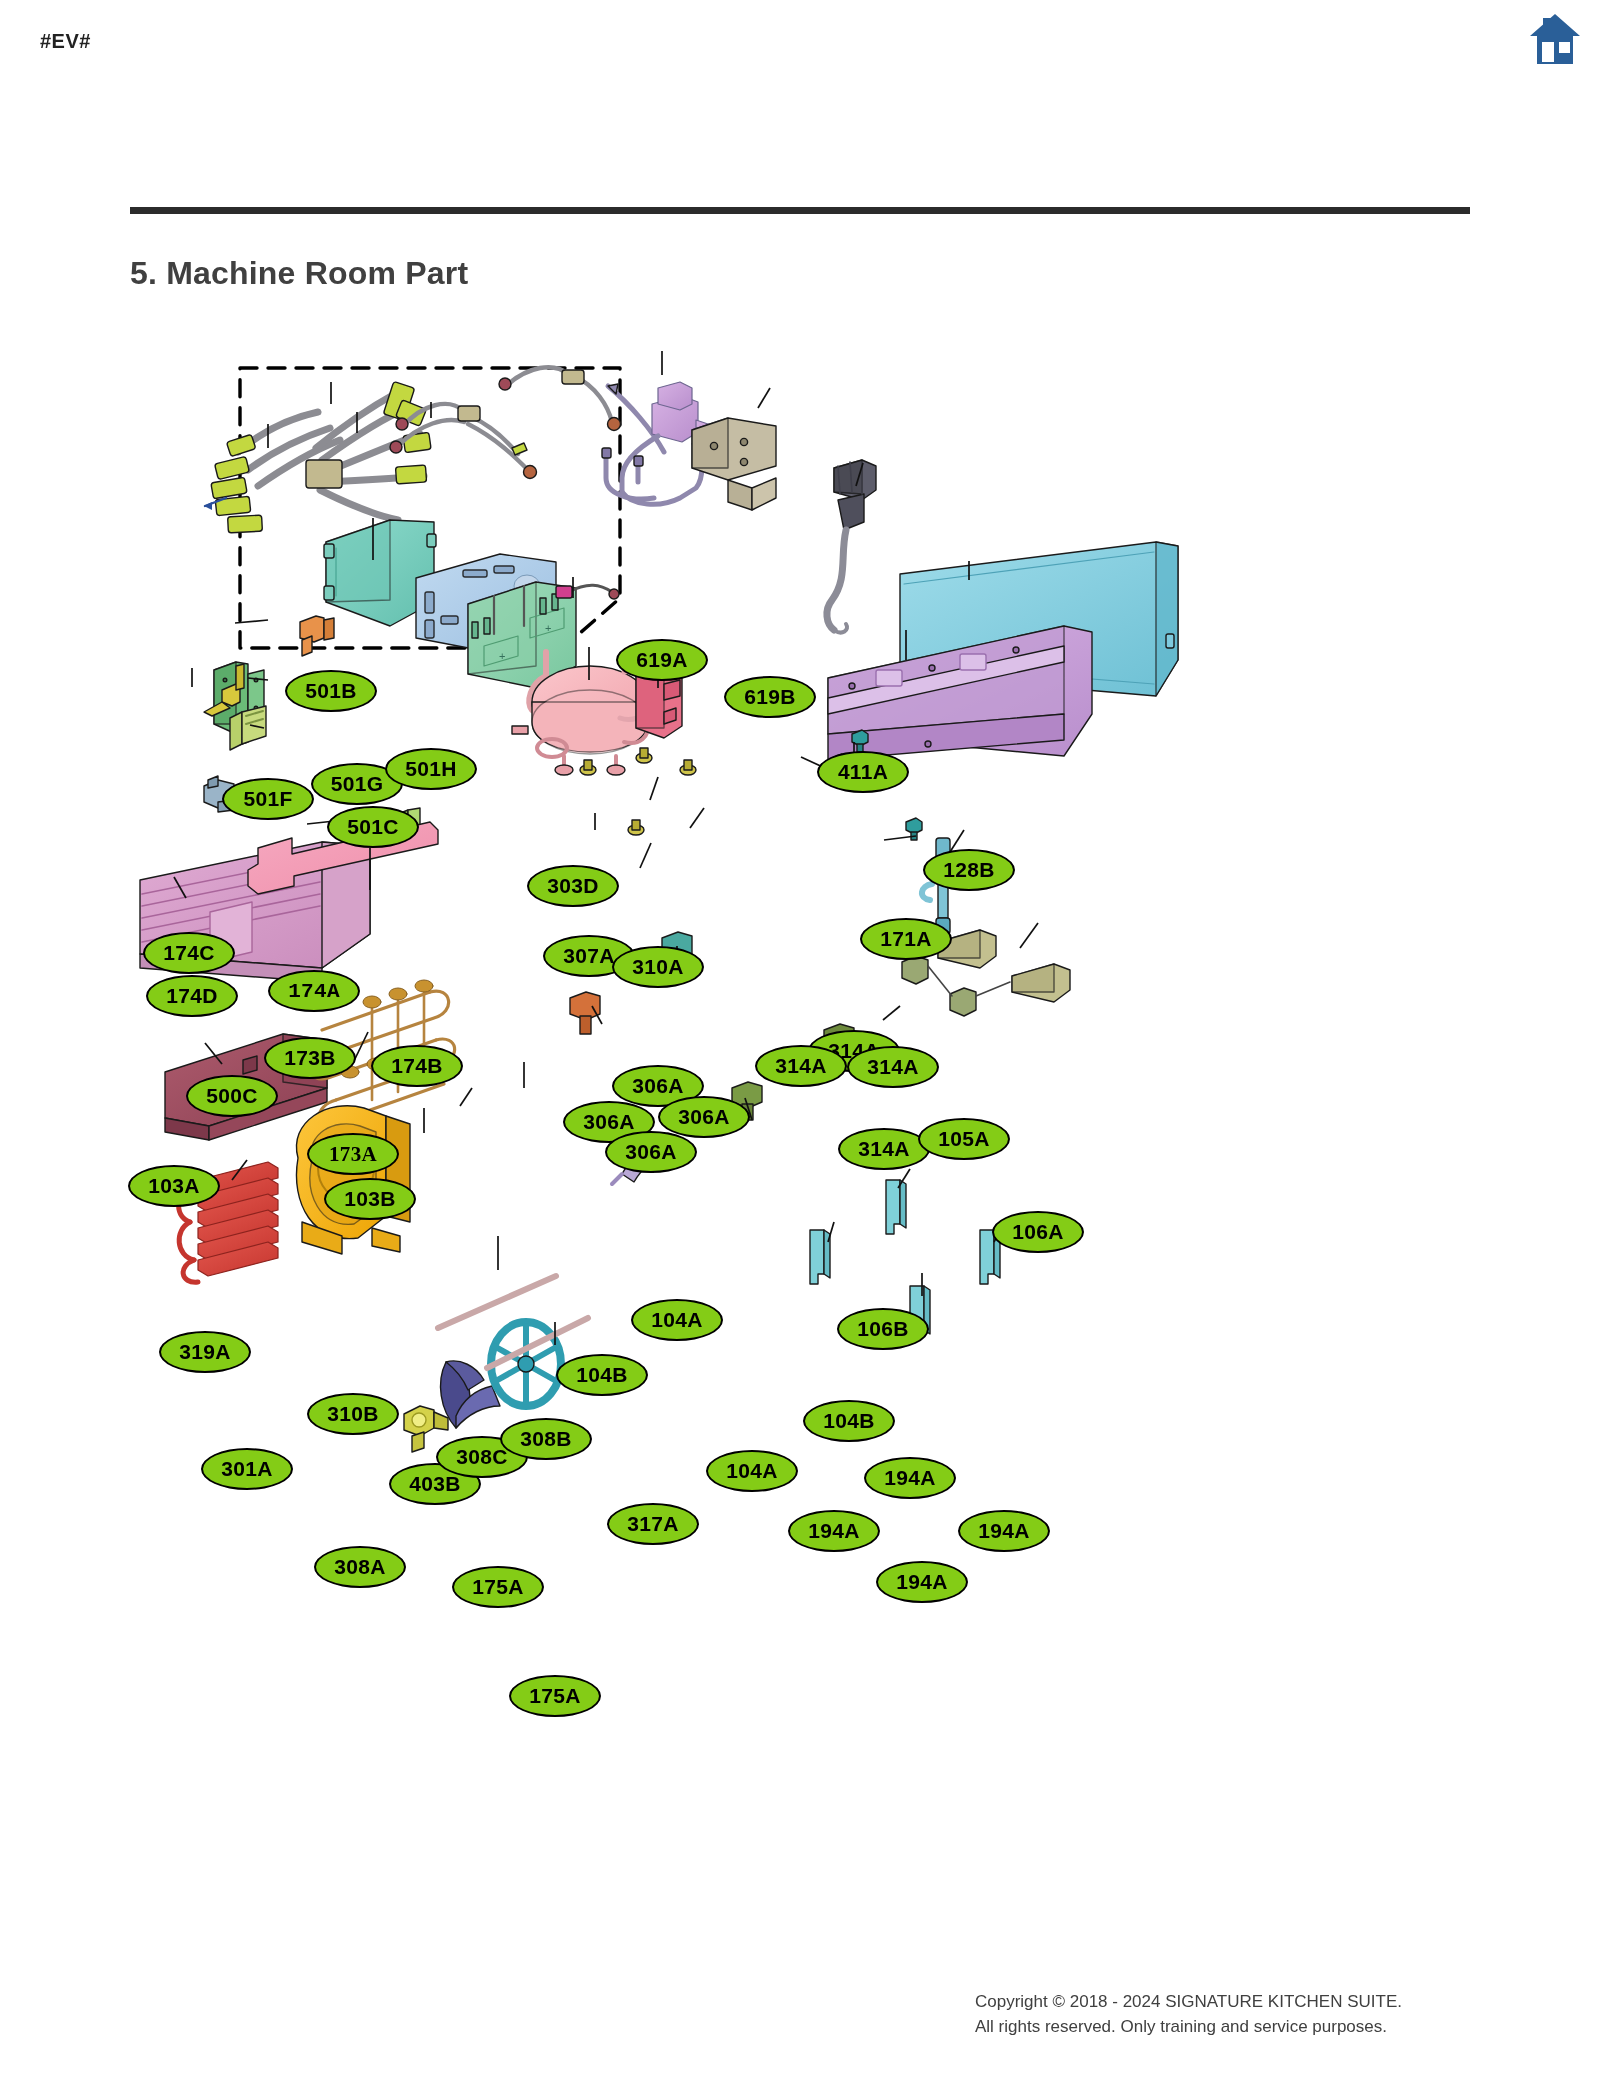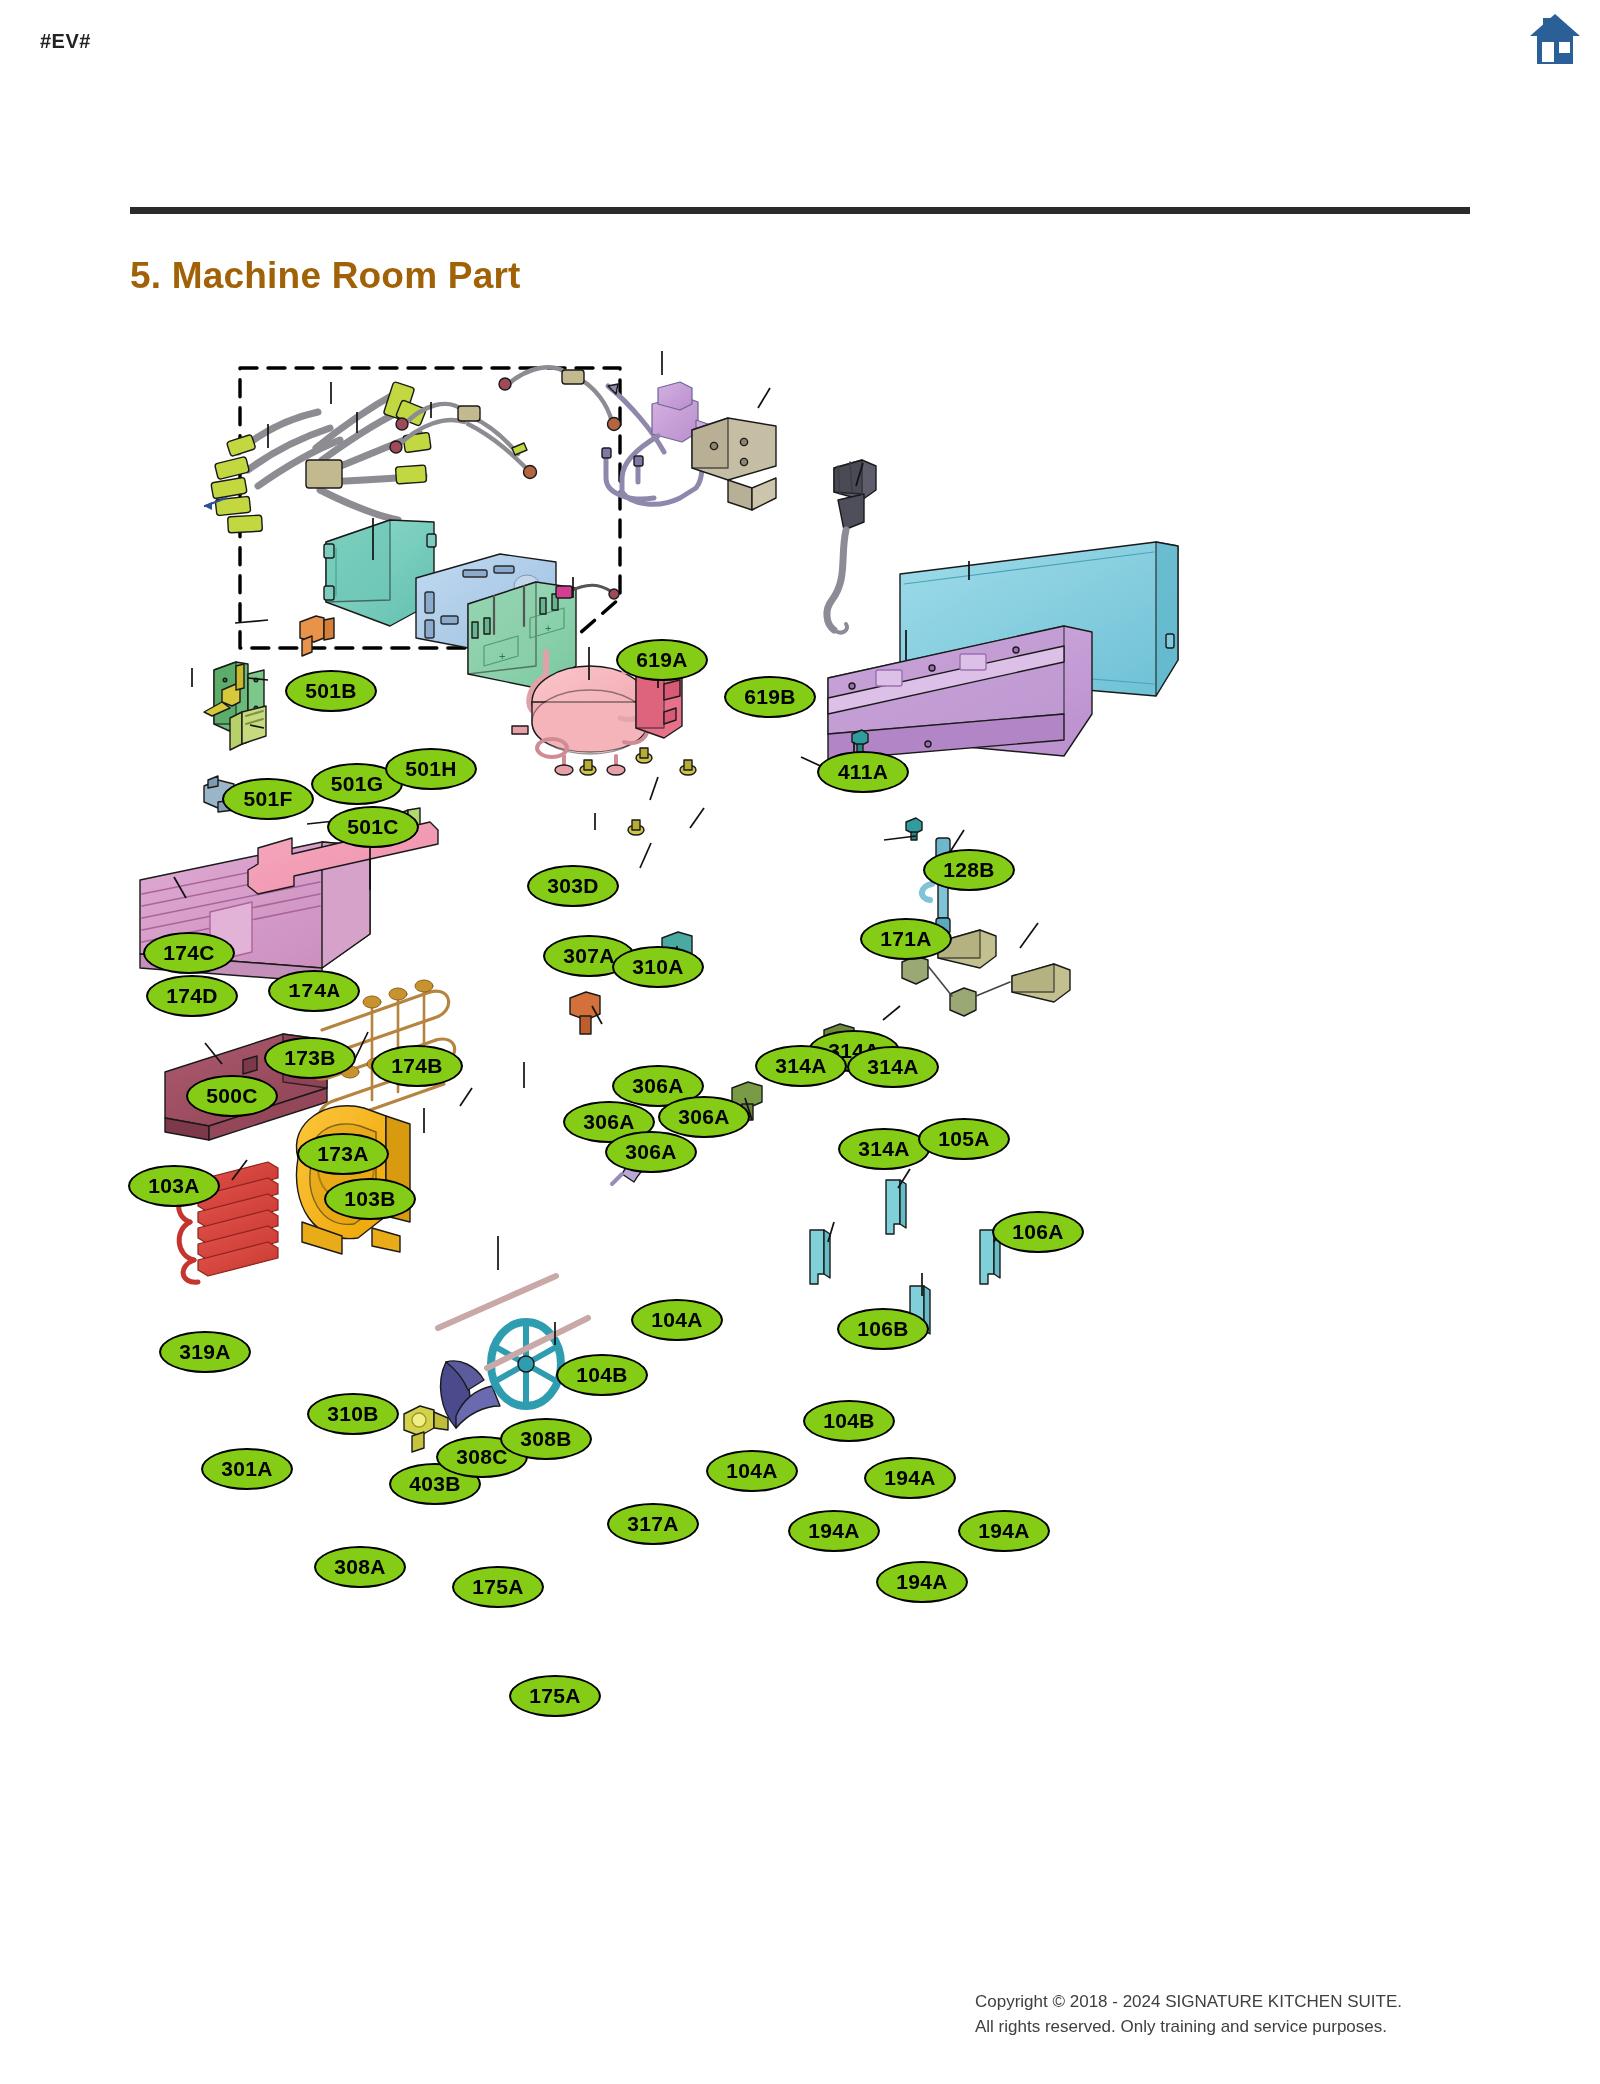--- a/index.html
+++ b/index.html
@@ -9,22 +9,22 @@
   #page{position:absolute;inset:0;width:1600px;height:2084px;background:#fff;}
 
   
   #ev-tag{position:absolute;left:40px;top:30px;font-size:20px;font-weight:bold;
           letter-spacing:.5px;color:#222;}
   #home-icon{position:absolute;left:1528px;top:10px;width:54px;height:58px;}
 
   
   #title-rule{position:absolute;left:130px;top:207px;width:1340px;height:7px;
               background:#2b2b2b;}
-  #page-title{position:absolute;left:130px;top:255px;font-size:37px;font-weight:bold;
-              letter-spacing:.2px;color:#a16207;}
+  #page-title{position:absolute;left:130px;top:255px;font-size:32px;font-weight:bold;
+              letter-spacing:.2px;color:#404040;}
 
   
   #diagram{position:absolute;left:0;top:330px;width:1600px;height:1560px;}
   #diagram svg{display:block;}
 
   
   .callout{position:absolute;border:2.6px solid #000;border-radius:50%;
            background:#84cc16;display:flex;align-items:center;justify-content:center;
            font-size:21px;font-weight:bold;letter-spacing:.3px;color:#000;
            box-sizing:border-box;z-index:40;}
@@ -605,21 +605,21 @@
       <div class="callout" style="left: 222px; top: 778px; width: 92px; height: 42px;">501F</div>
       <div class="callout" style="left: 311px; top: 763px; width: 92px; height: 42px;">501G</div>
       <div class="callout" style="left: 385px; top: 748px; width: 92px; height: 42px;">501H</div>
       <div class="callout" style="left: 327px; top: 806px; width: 92px; height: 42px;">501C</div>
       <div class="callout" style="left: 143px; top: 932px; width: 92px; height: 42px;">174C</div>
       <div class="callout" style="left: 146px; top: 975px; width: 92px; height: 42px;">174D</div>
       <div class="callout" style="left: 268px; top: 970px; width: 92px; height: 42px; font-family: Liberation Mono, monospace;">174A</div>
       <div class="callout" style="left: 264px; top: 1037px; width: 92px; height: 42px;">173B</div>
       <div class="callout" style="left: 371px; top: 1045px; width: 92px; height: 42px;">174B</div>
       <div class="callout" style="left: 186px; top: 1075px; width: 92px; height: 42px;">500C</div>
-      <div class="callout" style="left: 297px; top: 1133px; width: 92px; height: 42px;">173A</div>
+      <div class="callout" style="left: 307px; top: 1133px; width: 92px; height: 42px; font-family: Liberation Serif, serif;">173A</div>
       <div class="callout" style="left: 128px; top: 1165px; width: 92px; height: 42px;">103A</div>
       <div class="callout" style="left: 324px; top: 1178px; width: 92px; height: 42px;">103B</div>
       <div class="callout" style="left: 159px; top: 1331px; width: 92px; height: 42px;">319A</div>
       <div class="callout" style="left: 307px; top: 1393px; width: 92px; height: 42px;">310B</div>
       <div class="callout" style="left: 201px; top: 1448px; width: 92px; height: 42px;">301A</div>
       <div class="callout" style="left: 389px; top: 1463px; width: 92px; height: 42px;">403B</div>
       <div class="callout" style="left: 436px; top: 1436px; width: 92px; height: 42px;">308C</div>
       <div class="callout" style="left: 314px; top: 1546px; width: 92px; height: 42px;">308A</div>
       <div class="callout" style="left: 500px; top: 1418px; width: 92px; height: 42px;">308B</div>
       <div class="callout" style="left: 452px; top: 1566px; width: 92px; height: 42px;">175A</div>

